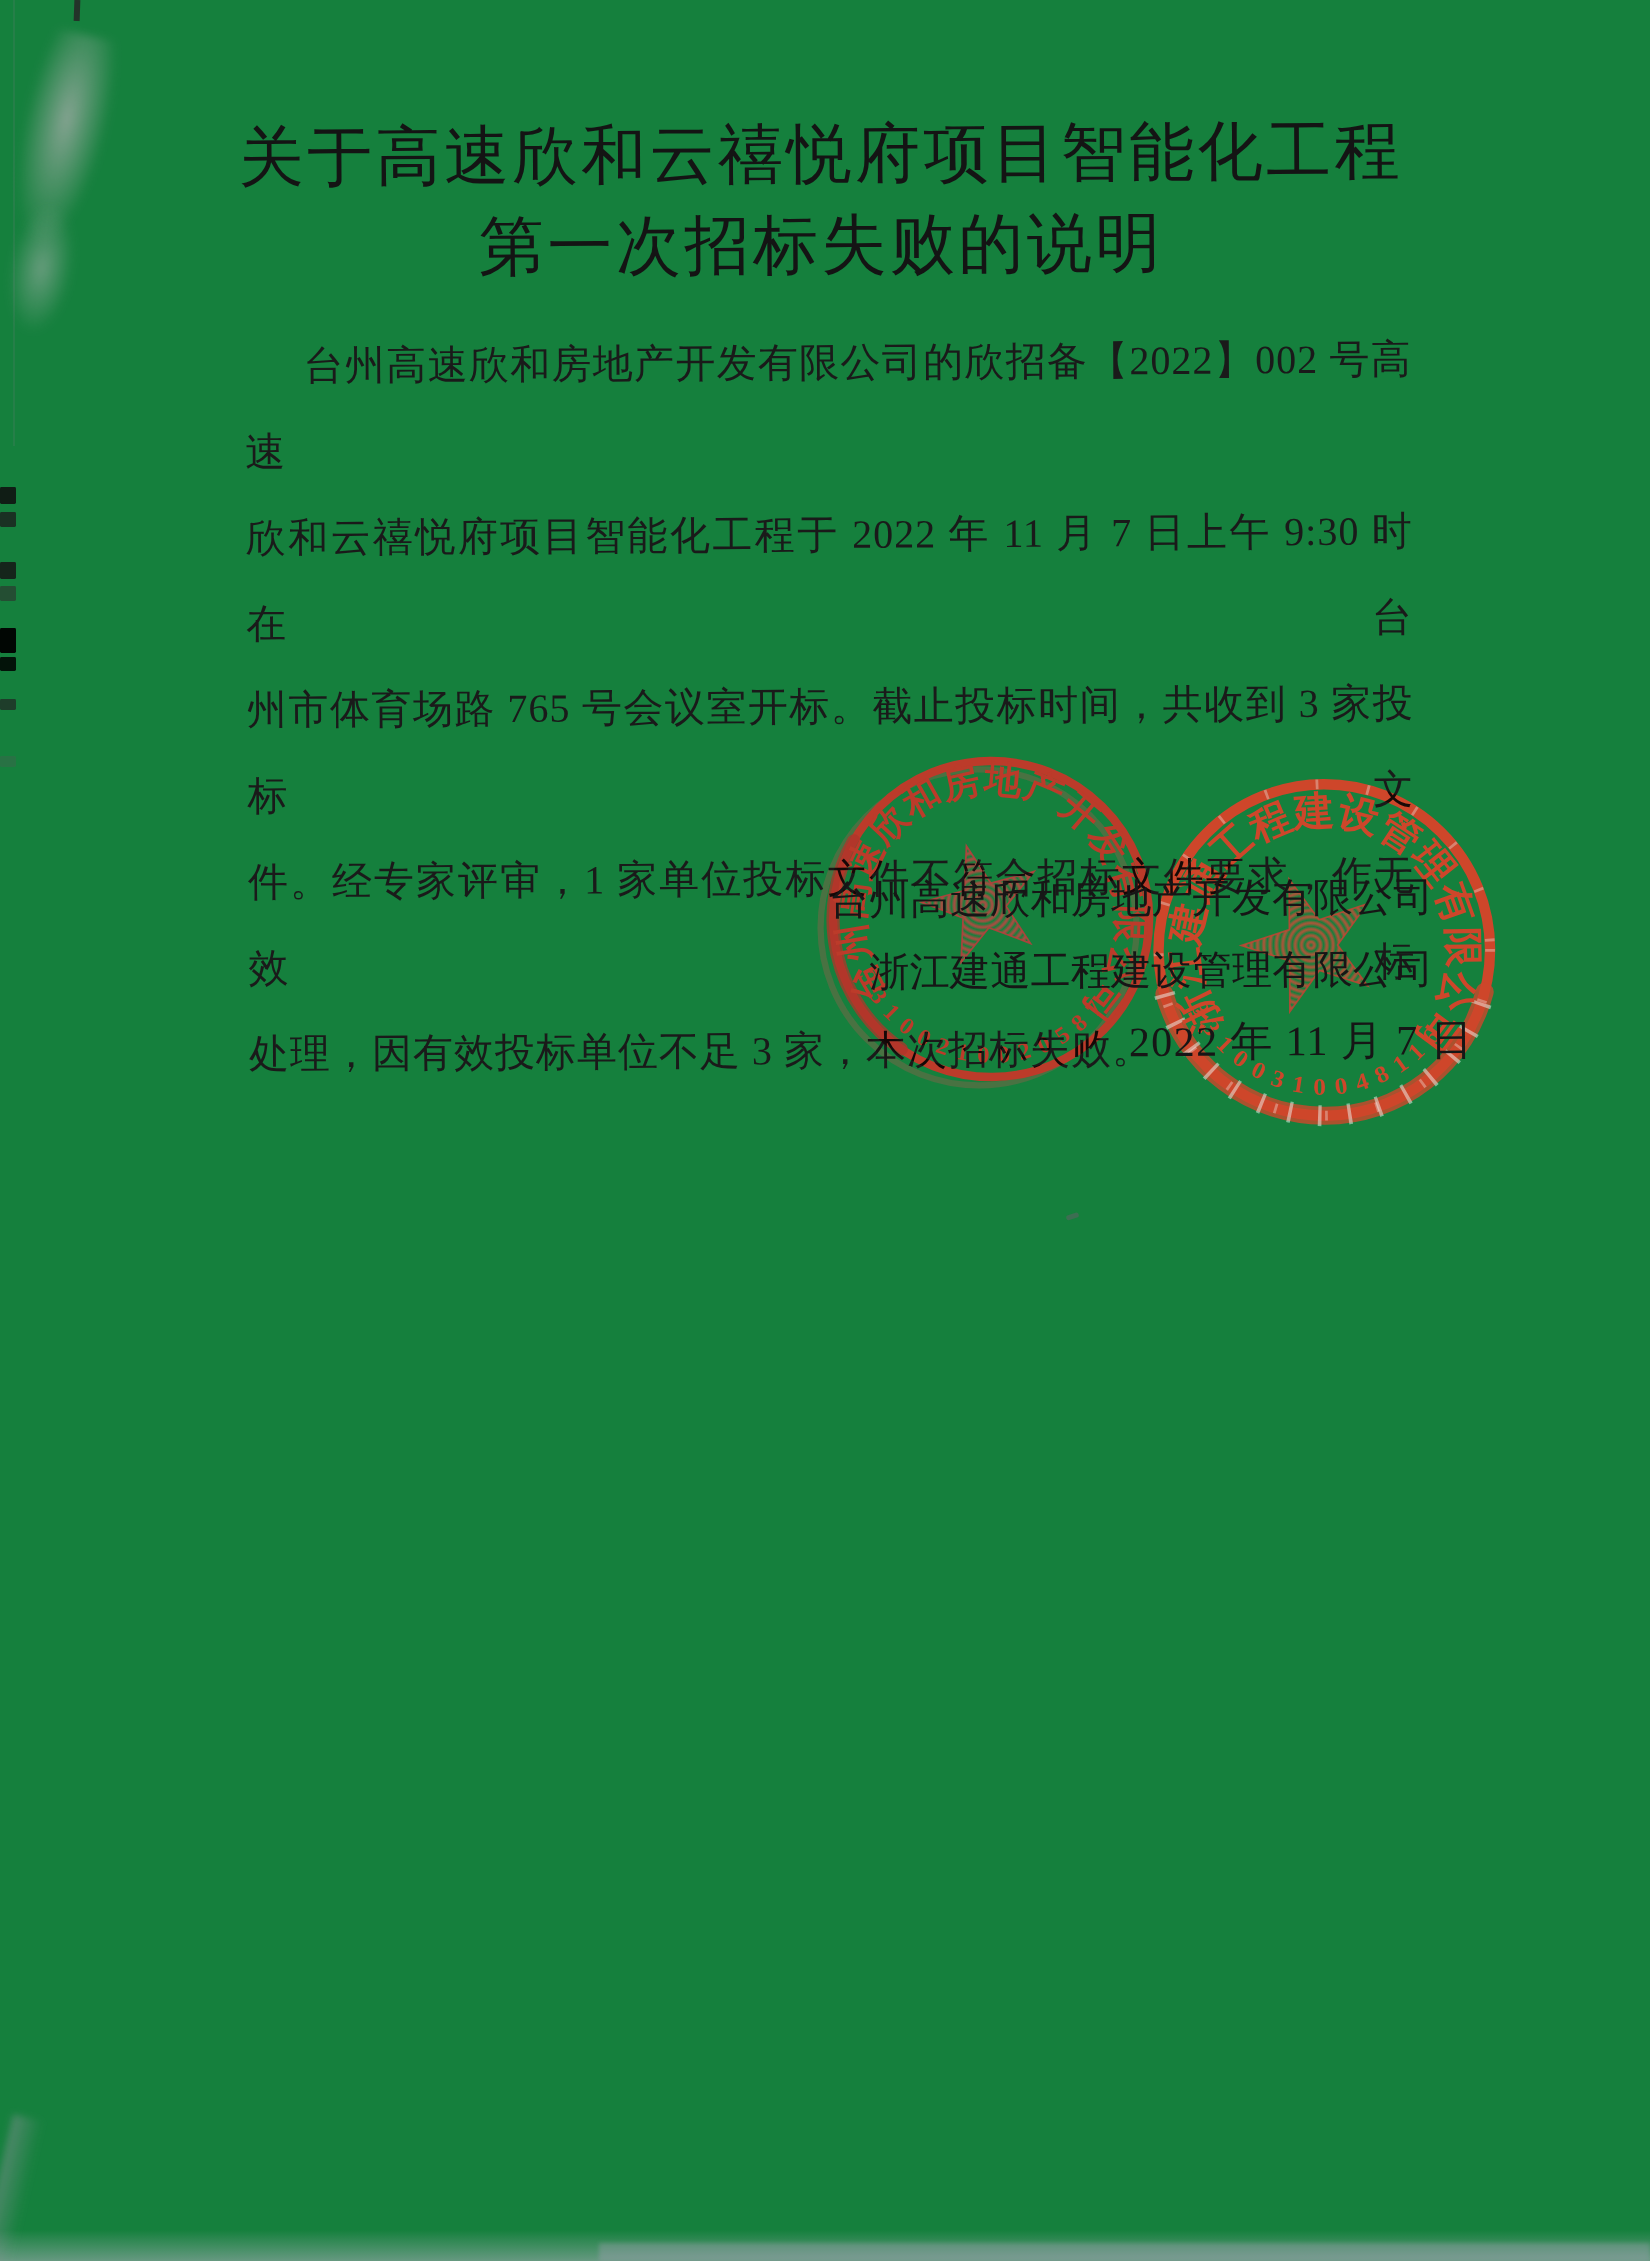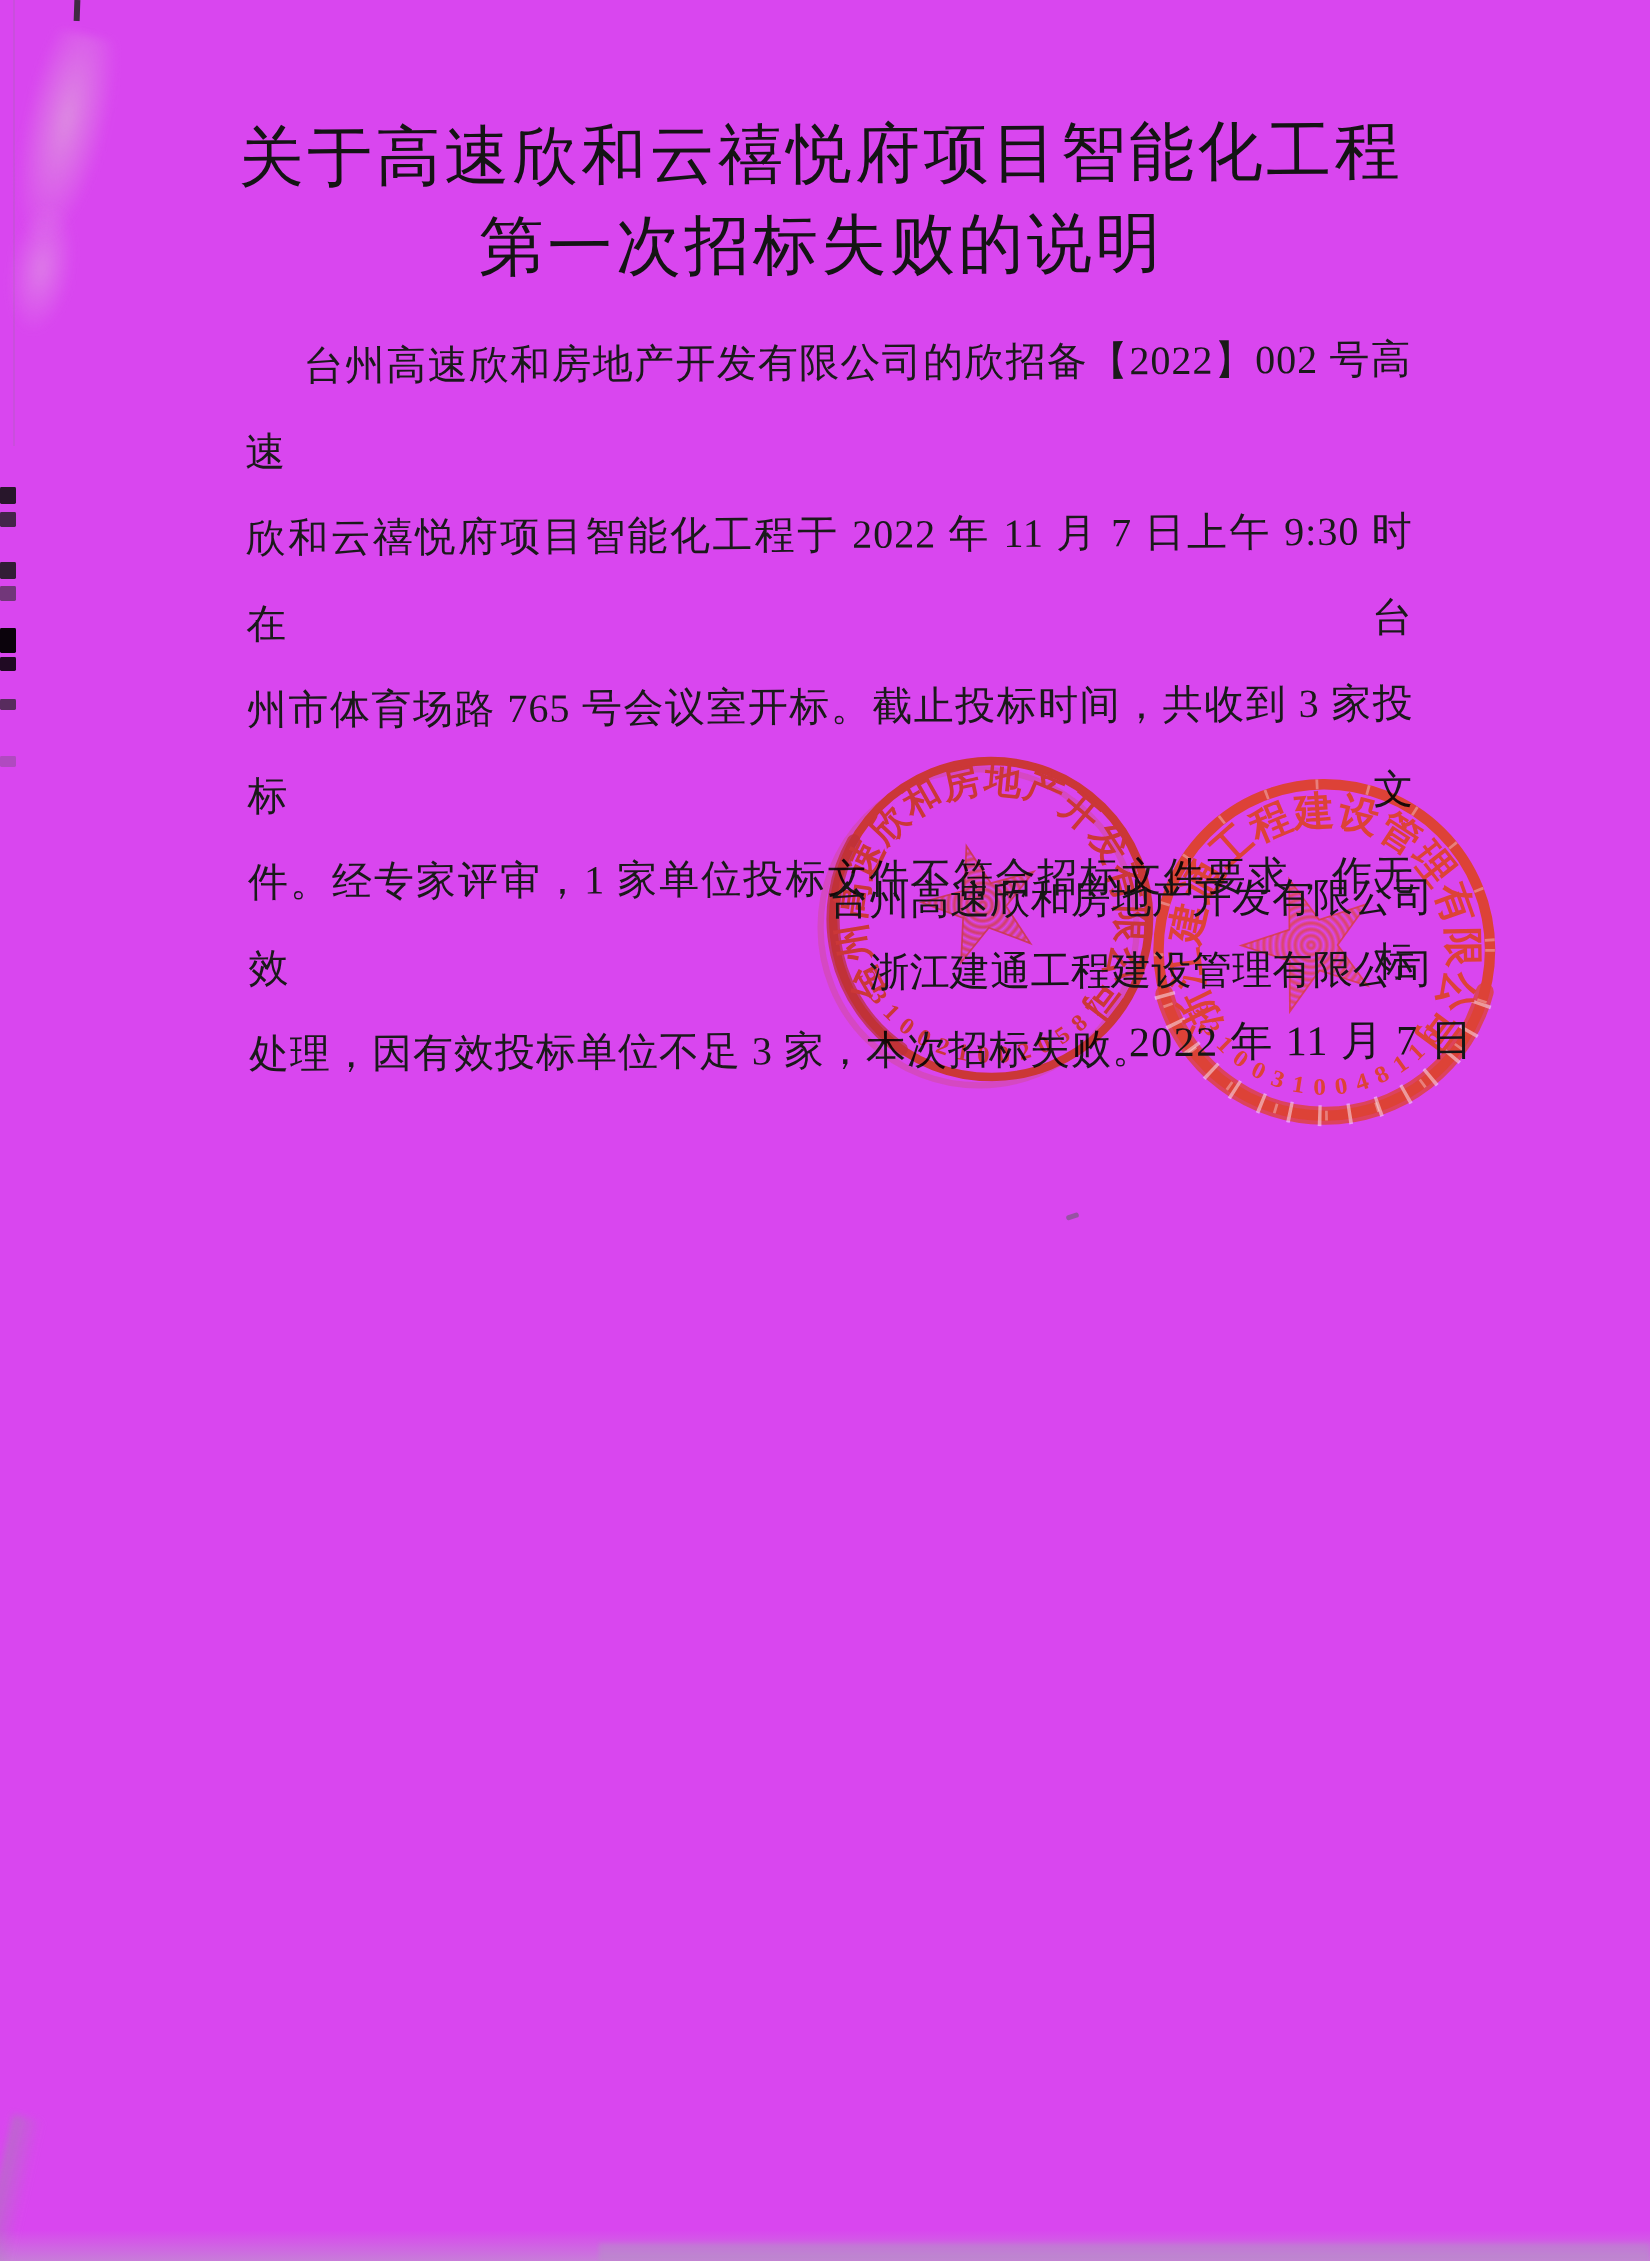--- a/index.html
+++ b/index.html
@@ -1,18 +1,18 @@
 <!DOCTYPE html>
 <html style="font-size:11px"><head>
 <meta charset="utf-8">
 <style>
   html,body{margin:0;padding:0;}
   body{width:1651px;height:2261px;background:#e8e8e8;}
   .page{
-    position:relative;width:1651px;height:2261px;background:#d946ef;overflow:hidden;
+    position:relative;width:1651px;height:2261px;background:#15803d;overflow:hidden;
     font-family:"Liberation Serif","DejaVu Serif",serif;color:#1b1b1b;
   }
   .content{position:absolute;inset:0;transform:rotate(-0.35deg);transform-origin:50% 40%;}
   .title-block{position:absolute;top:109px;left:0;width:100%;text-align:center;
     font-size:65px;line-height:91px;letter-spacing:3.5px;color:#141414;font-weight:500;}
   .body-text{position:absolute;top:320px;left:248px;width:1167px;
     font-size:40px;line-height:86px;letter-spacing:1px;color:#1a1a1a;}
   .jline{text-align:justify;text-align-last:justify;}
   .jline.first{text-indent:59px;}
   .jline.last{text-align:left;text-align-last:left;}

